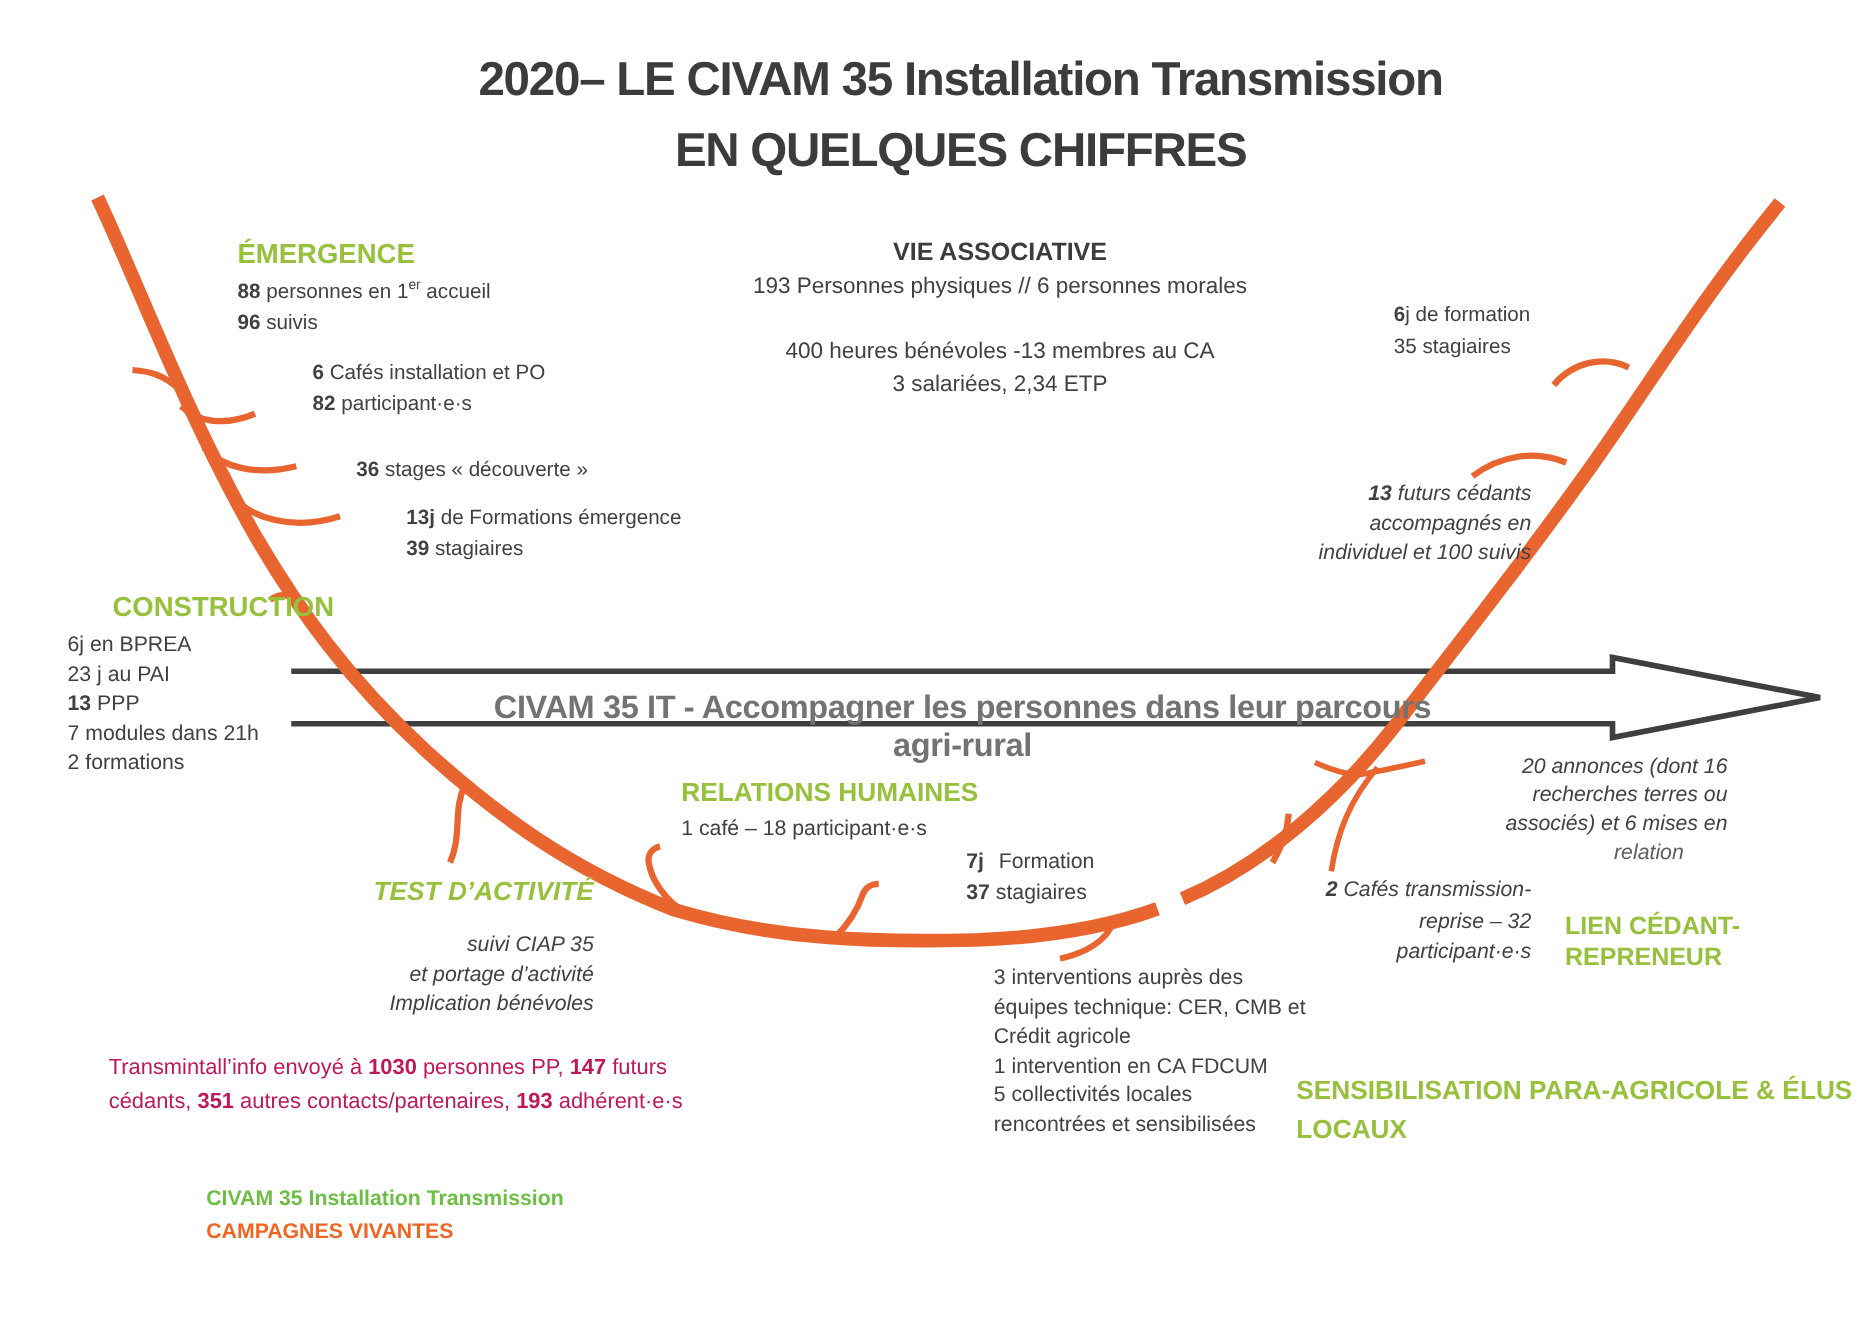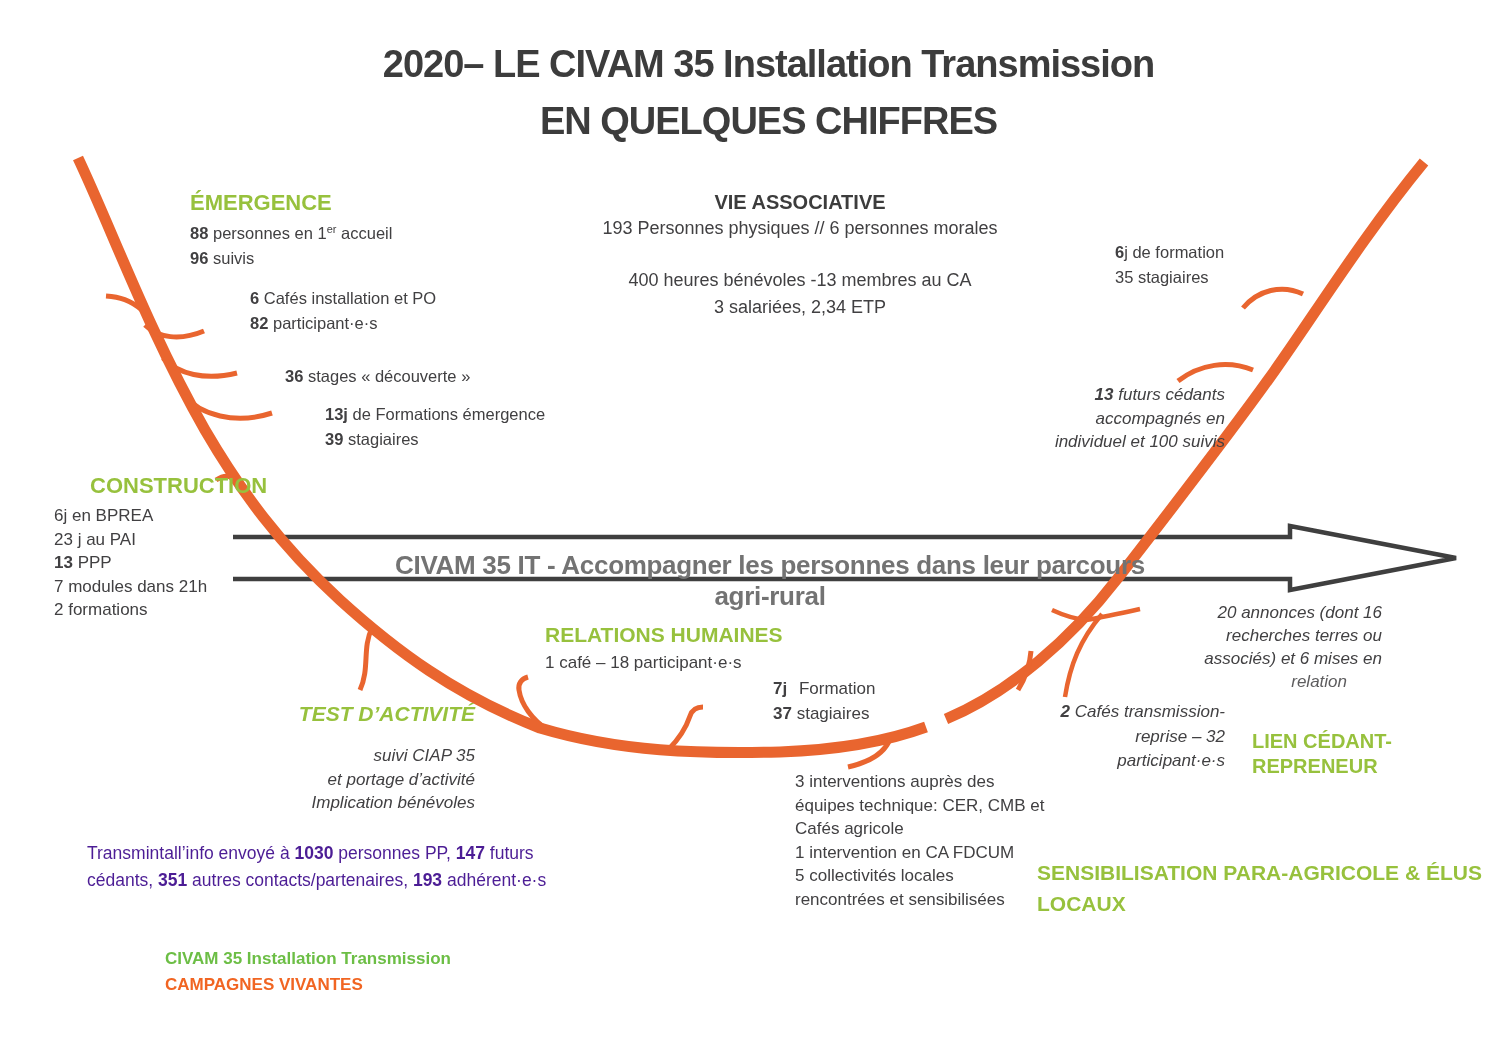--- a/index.html
+++ b/index.html
@@ -17,21 +17,21 @@
   .h20{font-size:20px;line-height:25px;}
   .body{font-size:16.5px;line-height:25px;color:#414042;}
   .body17{font-size:17px;line-height:23.5px;color:#414042;}
   .b{font-weight:700;}
   .ra{text-align:right;font-style:italic;}
   .ca{text-align:center;}
   sup.er{font-size:11px;vertical-align:super;line-height:0;}
   .vie-head{font-size:20px;font-weight:700;color:#3c3c3c;line-height:26px;}
   .vie-line{font-size:18px;line-height:27px;color:#414042;}
   .arrow-label{font-size:26px;font-weight:700;color:#737373;letter-spacing:-0.3px;}
-  .trans{font-size:17.5px;line-height:27px;color:#4c1d95;}
+  .trans{font-size:17.5px;line-height:27px;color:#be185d;}
   .logo1{font-size:17px;font-weight:700;color:#6CBE45;line-height:26px;}
   .logo2{font-size:17px;font-weight:700;color:#F16522;line-height:26px;}
   .cut{opacity:.85;}
   .gap7{margin-left:7px;}
 </style>
 </head>
 <body>
 
 <div id="canvas">
 
@@ -164,21 +164,21 @@
   <div class="txt body17 ra" style="left:1158px;top:601px;width:184px;line-height:23px;">
     <div>20 annonces (dont 16</div>
     <div>recherches terres ou</div>
     <div>associés) et 6 mises en</div>
     <div class="cut" style="padding-right:35px;">relation</div>
   </div>
 
   <div class="txt body17" style="left:755px;top:770px;">
     <div>3 interventions auprès des</div>
     <div>équipes technique: CER, CMB et</div>
-    <div>Cafés agricole</div>
+    <div>Crédit agricole</div>
     <div>1 intervention en CA FDCUM</div>
     <div>5 collectivités locales</div>
     <div>rencontrées et sensibilisées</div>
   </div>
 
   <div class="txt gh h21" style="left:997px;top:857px;line-height:31px;">
     <div>SENSIBILISATION PARA-AGRICOLE &amp; ÉLUS</div>
     <div>LOCAUX</div>
   </div>
 

